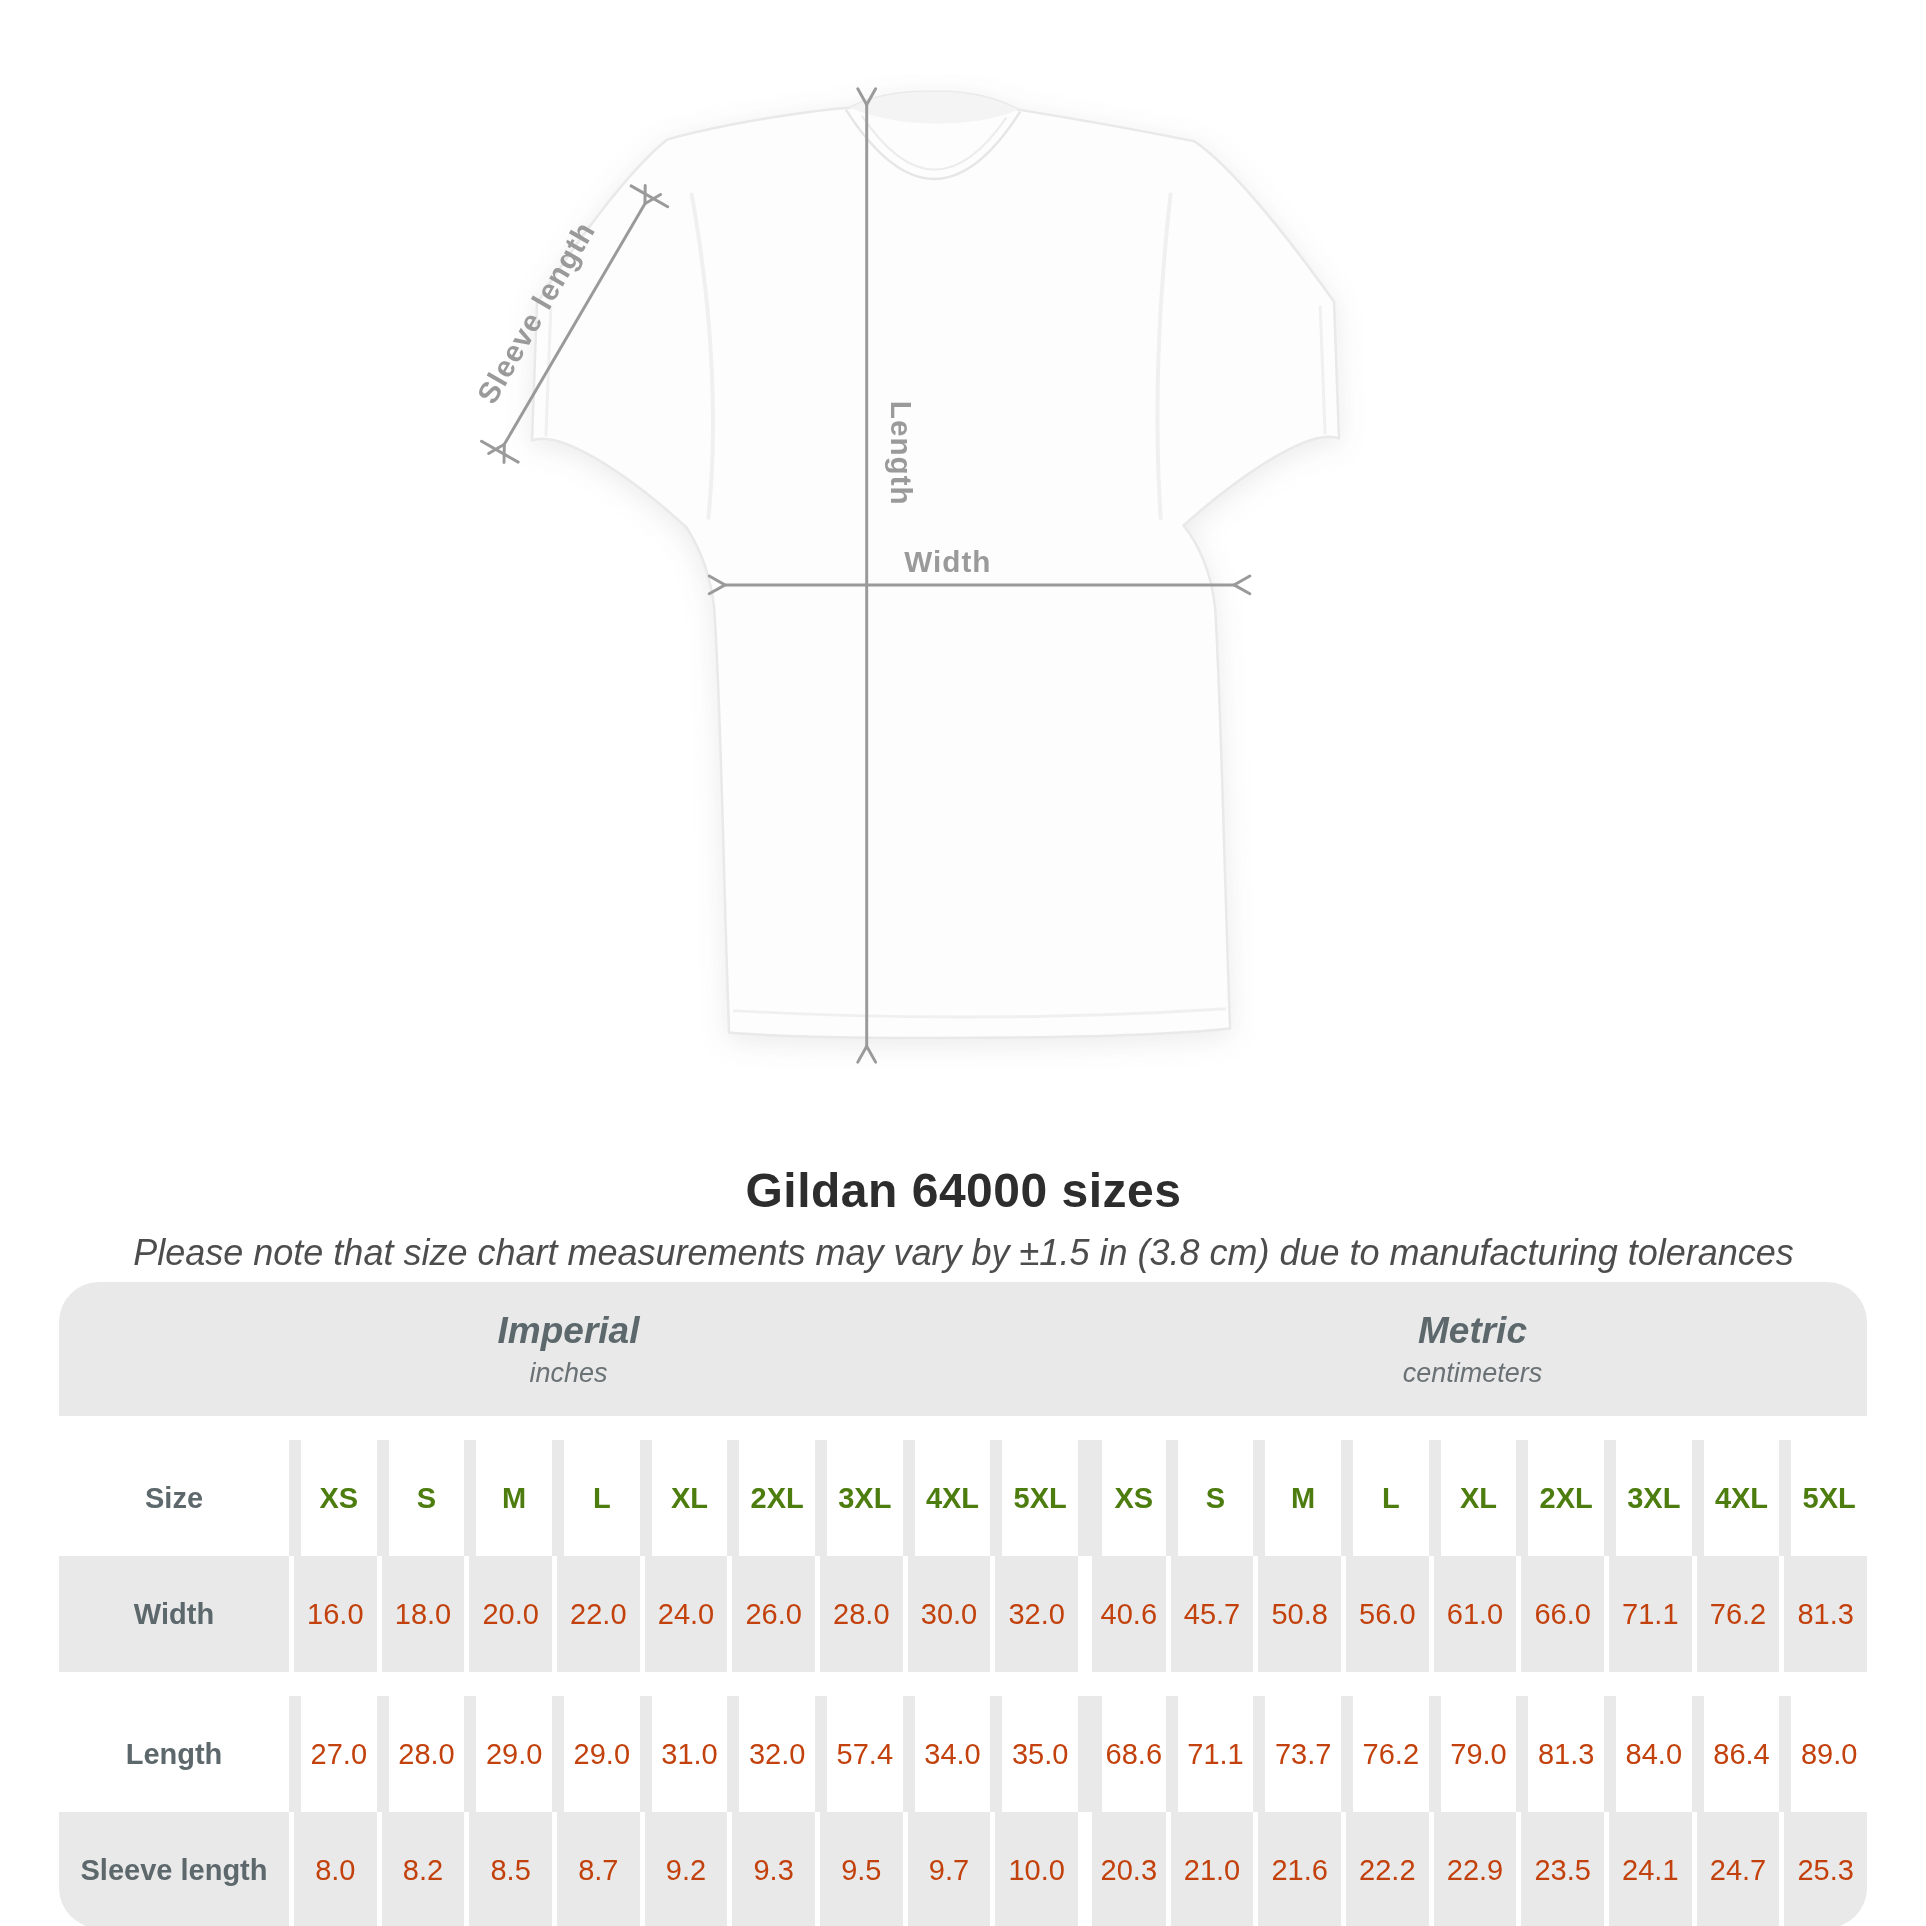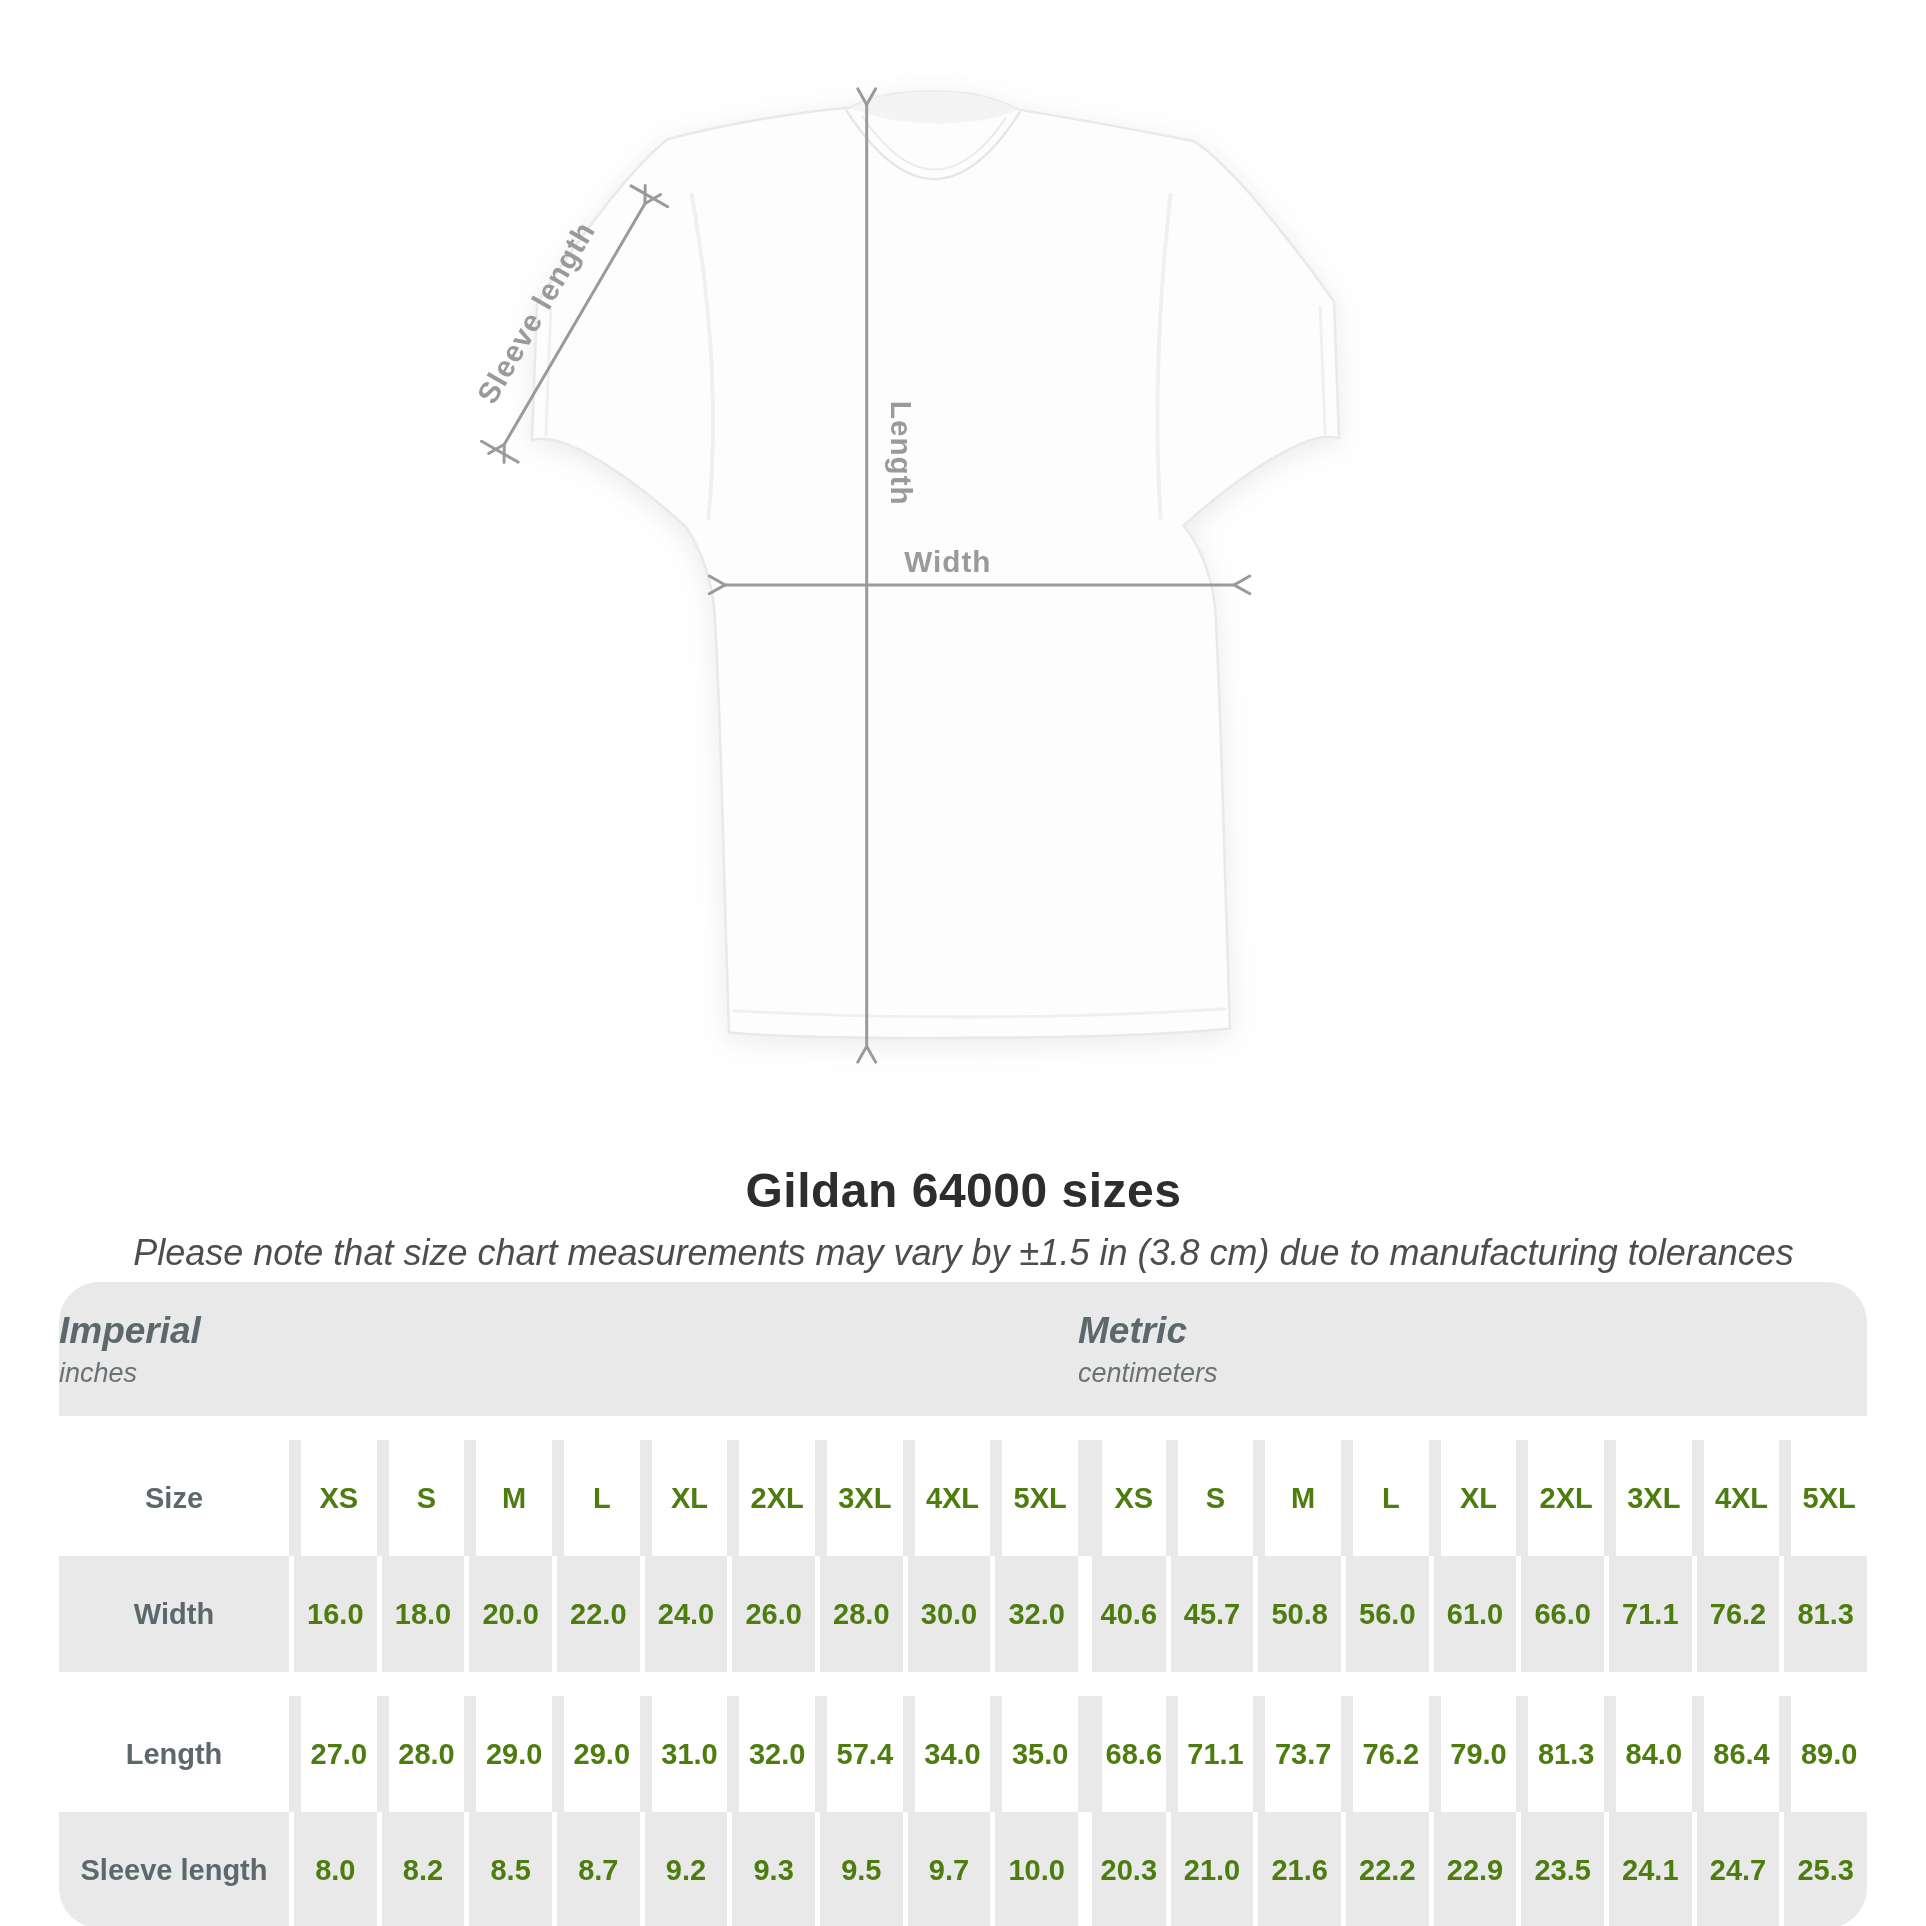--- a/index.html
+++ b/index.html
@@ -17,37 +17,37 @@
   
   .title-block{position:absolute;top:1119px;left:0;width:100%;text-align:center;margin-top:44px;}
   .main-title{margin:0;font-size:48px;font-weight:bold;color:#2d2d2d;letter-spacing:0.5px;}
   .sub-title{margin:14px 0 0 0;font-size:36px;font-style:italic;color:#4d4d4d;}
   
   .size-table{position:absolute;left:59px;top:1282px;width:1808px;}
   .band-header{
     display:flex;background:#e9e9e9;height:134px;
     border-radius:40px 40px 0 0;
   }
-  .unit-group{display:flex;flex-direction:column;justify-content:center;gap:6px;}
+  .unit-group{display:flex;flex-direction:column;align-items:center;justify-content:center;gap:6px;}
   .unit-group.left{width:1019px;}
   .unit-group.right{width:789px;}
   .unit-label{font-size:37px;font-weight:bold;font-style:italic;color:#5d686c;}
   .unit-sublabel{font-size:27px;font-style:italic;color:#6a7276;}
   .trow{display:grid;grid-template-columns:230px repeat(18,1fr);height:116px;}
   .trow .cell{display:flex;align-items:center;justify-content:center;font-size:29px;}
   .trow.white-row{background:#ffffff;margin-top:24px;}
   .trow.white-row .cell{background:#ffffff;}
   .trow.white-row .cell.data{border-left:12px solid #e9e9e9;}
   .trow.white-row .cell.half-gap{border-left-width:24px;}
   .trow.gray-row .cell{background:#e9e9e9;}
   .trow.gray-row .cell.data{border-left:5px solid #ffffff;}
   .trow.gray-row .cell.half-gap{border-left-width:14px;}
   .cell.label{font-weight:bold;color:#5d686c;}
   .cell.sizehead{font-weight:bold;color:#4d7c0f;}
-  .cell.value{color:#4d7c0f;font-weight:bold;}
+  .cell.value{color:#c2410c;}
   .trow.last .cell:first-child{border-radius:0 0 0 40px;}
   .trow.last .cell:last-child{border-radius:0 0 40px 0;}
 </style>
 </head>
 <body>
 
 <div class="page">
 
   <svg class="shirt-svg" viewBox="0 0 1030 1010">
     <defs>

